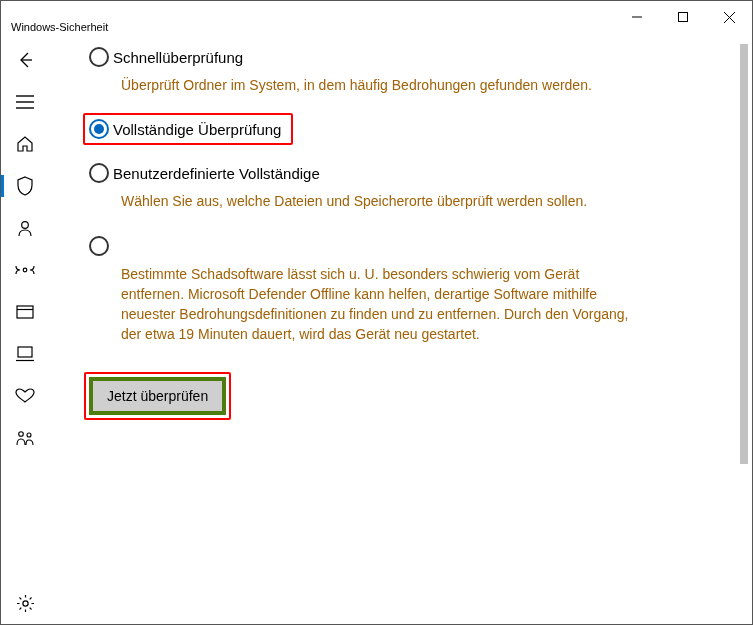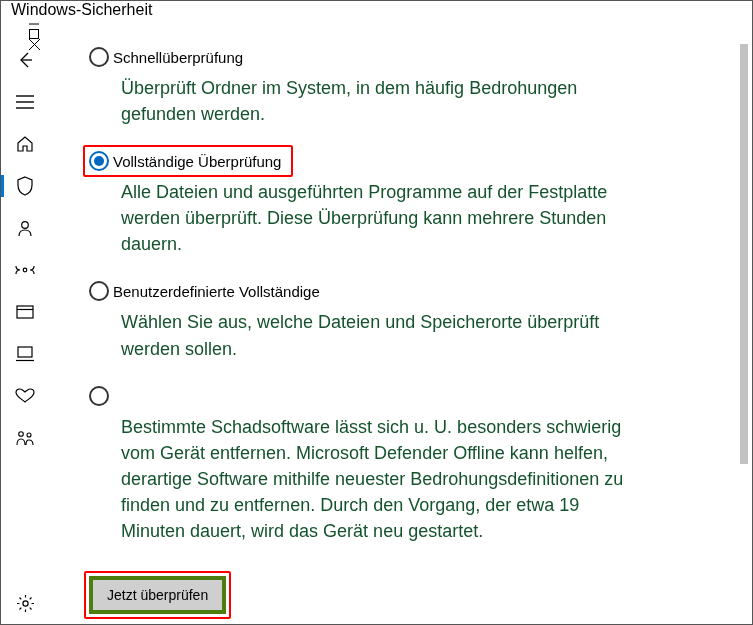--- a/index.html
+++ b/index.html
@@ -10,24 +10,23 @@
     background: #fff;
     width: 753px;
     height: 625px;
     overflow: hidden;
     border: 1px solid #555;
     position: relative;
   }
   .titlebar {
     height: 32px;
     display: flex;
-    align-items: flex-start;
+    align-items: flex-end;
     padding-left: 10px;
-    font-size: 16px;
-    flex-direction: column;
+    font-size: 11px;
   }
   .titlebar .title { flex: 1; }
   .winbtn {
     width: 46px;
     height: 32px;
     display: flex;
     align-items: center;
     justify-content: center;
     font-family: "Segoe UI Symbol", sans-serif;
     font-size: 11px;
@@ -95,23 +94,23 @@
     left: 3px; top: 3px;
     width: 10px; height: 10px;
     background: #0067c0;
     border-radius: 50%;
   }
   .opt-title {
     font-size: 15px;
   }
   .opt-desc {
     margin-left: 32px;
-    font-size: 18px;
+    font-size: 14px;
     line-height: 1.45;
-    color: #14532d;
+    color: #a16207;
     max-width: 520px;
   }
   .highlight-box {
     position: absolute;
     border: 2.5px solid #ff0000;
     border-radius: 2px;
     pointer-events: none;
   }
   .hl1 { left: -6px; top: -6px; width: 210px; height: 32px; }
   .action-row { margin-top: 8px; margin-left: 0; position: relative; display: inline-block;}
@@ -244,21 +243,20 @@
       </div>
       <div class="opt-desc">Überprüft Ordner im System, in dem häufig Bedrohungen gefunden werden.</div>
     </div>
 
     <div class="option">
       <div class="opt-head" style="position:relative;text-align:center;">
         <div class="radio selected"></div>
         <div class="opt-title">Vollständige Überprüfung</div>
         <div class="highlight-box hl1"></div>
       </div>
-      <div class="opt-desc">Alle Dateien und ausgeführten Programme auf der Festplatte werden überprüft. Diese Überprüfung kann mehrere Stunden dauern.</div>
     </div>
 
     <div class="option">
       <div class="opt-head">
         <div class="radio"></div>
         <div class="opt-title">Benutzerdefinierte Vollständige</div>
       </div>
       <div class="opt-desc">Wählen Sie aus, welche Dateien und Speicherorte überprüft werden sollen.</div>
     </div>
 

